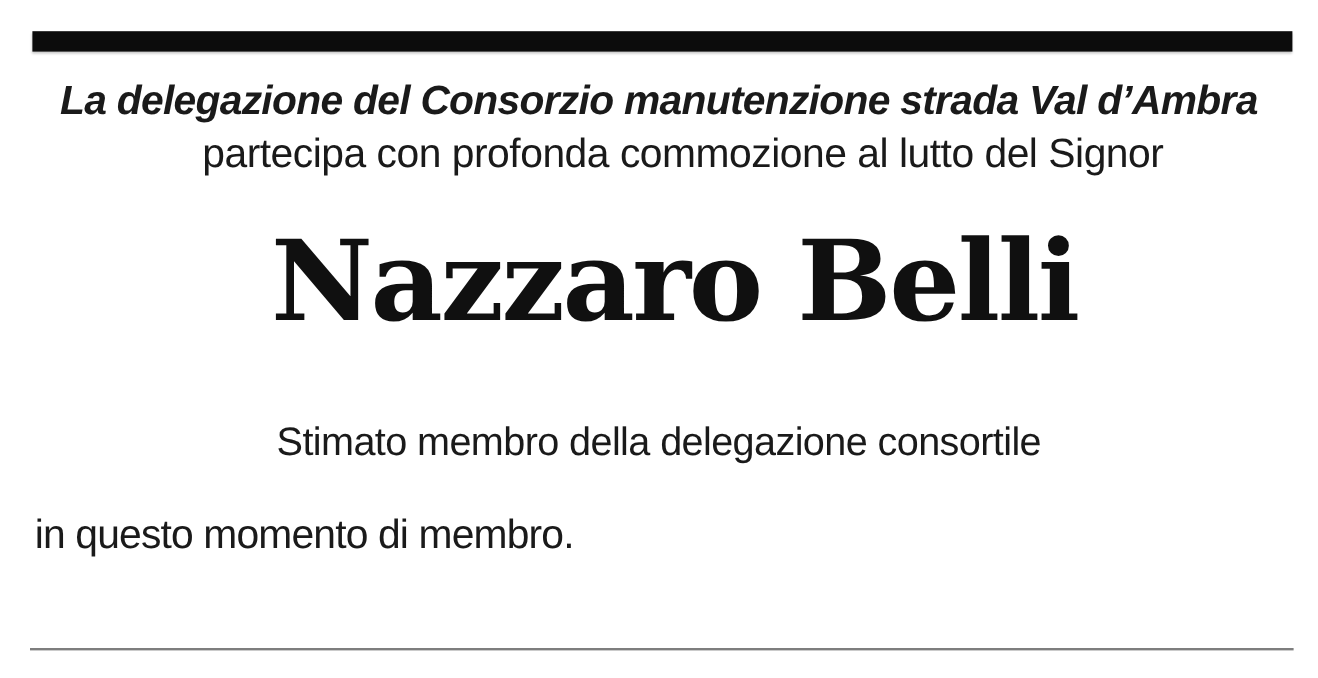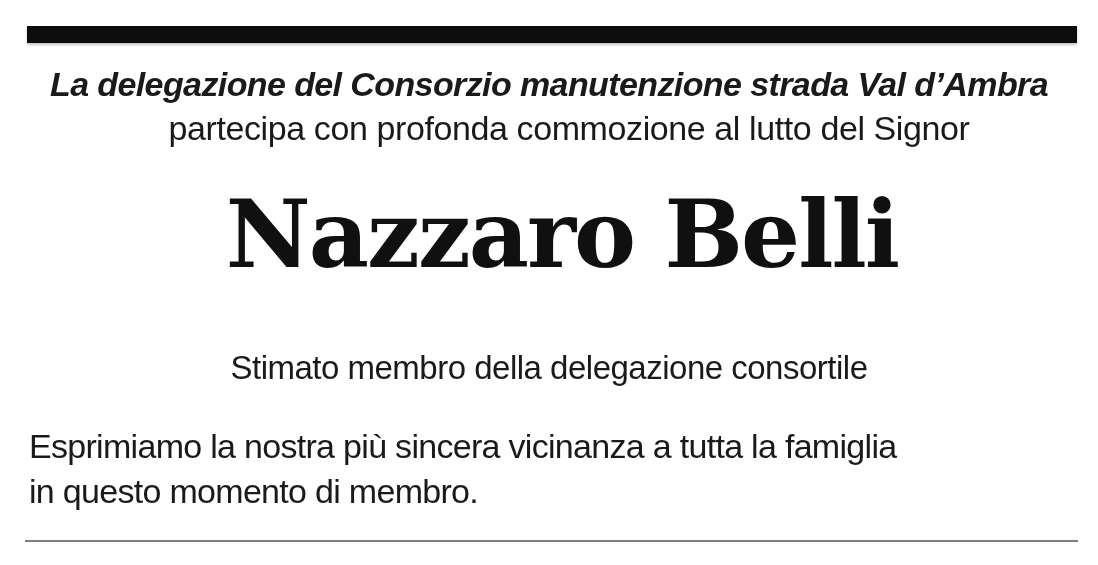--- a/index.html
+++ b/index.html
@@ -106,19 +106,18 @@
   <div class="intro">
     <p class="intro-line1">La delegazione del Consorzio manutenzione strada Val d’Ambra</p>
     <p class="intro-line2">partecipa con profonda commozione al lutto del Signor</p>
   </div>
 
   <h1 class="name">Nazzaro Belli</h1>
 
   <p class="subtitle">Stimato membro della delegazione consortile</p>
 
   <div class="message">
-    <p>Esprimiamo la nostra più sincera vicinanza a tutta la famiglia</p>
     <p>in questo momento di membro.</p>
   </div>
 
   <div class="bottom-rule"></div>
 
 </div>
 
 </body></html>

